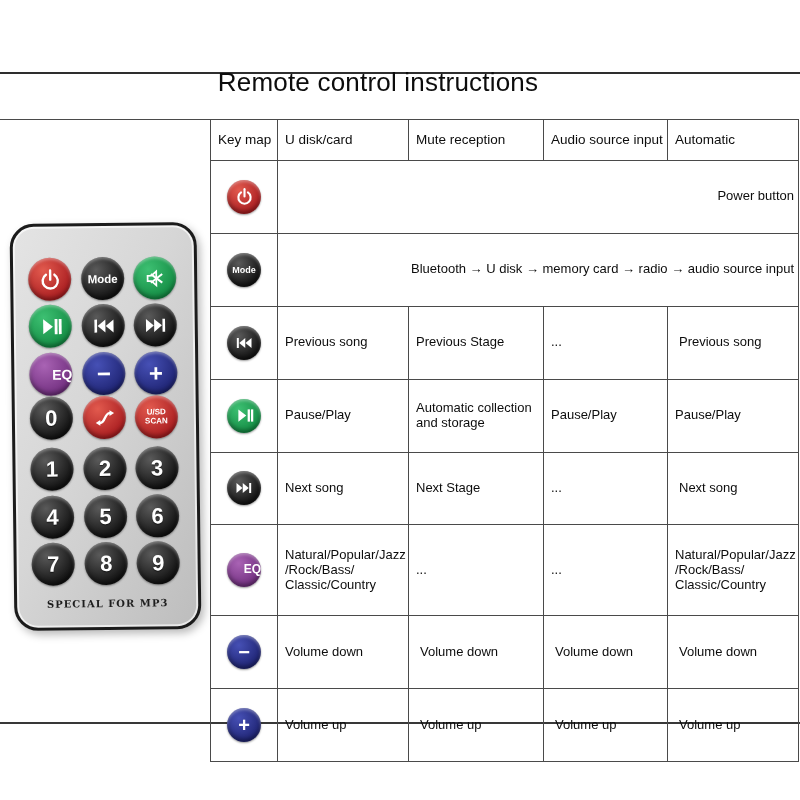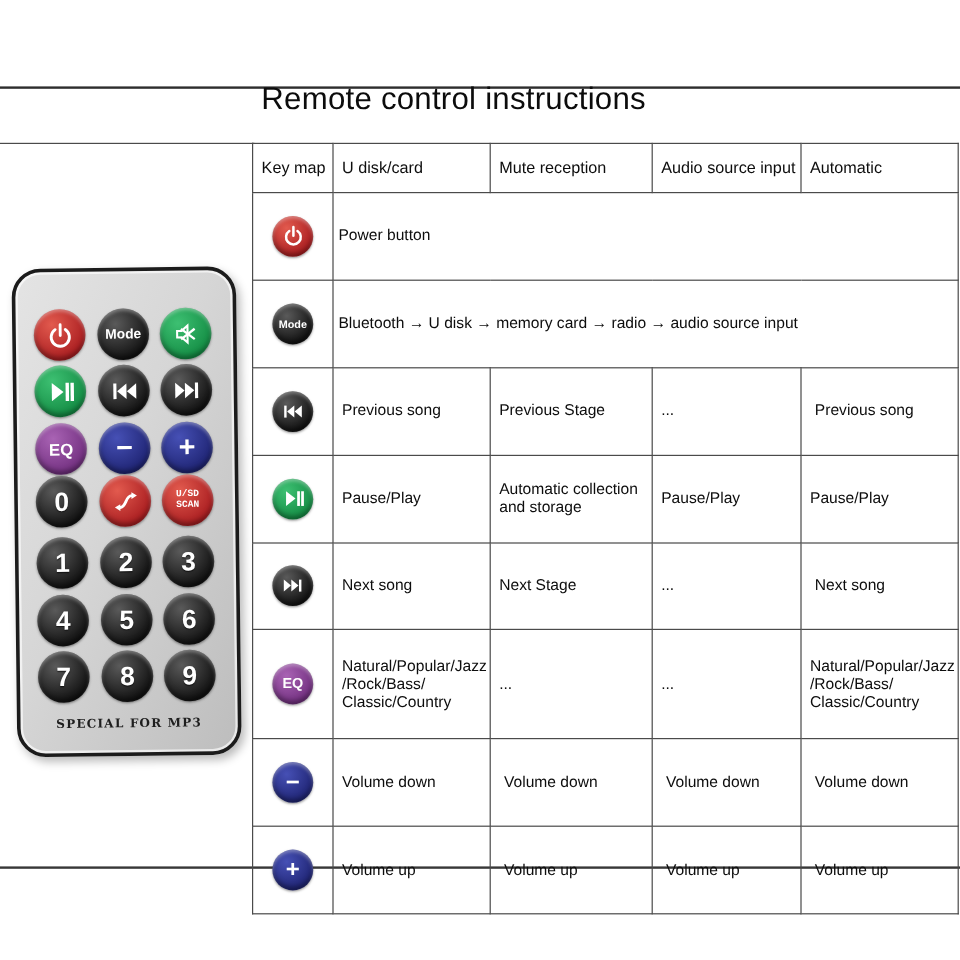--- a/index.html
+++ b/index.html
@@ -21,54 +21,54 @@
     position:absolute; left:210px; top:119px; width:588px;
     border-collapse:collapse; table-layout:fixed;
   }
   .grid th, .grid td {
     border:1px solid #4a4a4a; vertical-align:middle; text-align:left;
     font-size:13px; line-height:1.15; padding:2px 2px 2px 7px;
     white-space:pre-line; overflow:hidden; color:#0d0d0d;
   }
   .grid th { font-weight:400; font-size:13.5px; }
   .grid td.icon-cell { padding:0; text-align:center; }
-  .grid td.span-cell { text-align:left; padding:2px 4px; }
+  .grid td.span-cell { text-align:right; padding:2px 4px; }
   .grid td.pad { padding-left:11px; }
 
   
   .btn {
     border-radius:50%; display:flex; align-items:center; justify-content:center;
     flex-direction:column; color:#fff; font-weight:bold;
     box-shadow: inset 0 2px 3px rgba(255,255,255,.35), inset 0 -3px 4px rgba(0,0,0,.35), 0 1px 2px rgba(0,0,0,.4);
     user-select:none;
   }
   .btn svg { display:block; }
   .btn-red    { background: radial-gradient(circle at 35% 30%, #e25a4e, #a91d20 75%); }
   .btn-black  { background: radial-gradient(circle at 35% 30%, #5a5a5a, #0d0d0d 78%); }
   .btn-green  { background: radial-gradient(circle at 35% 30%, #3dc072, #128a42 78%); }
-  .btn-purple { background: radial-gradient(circle at 35% 30%, #a963b4, #6f2d7d 78%); }
+  .btn-purple { background: radial-gradient(circle at 35% 30%, #a963b4, #6f2d7d 78%); align-items: flex-end; }
   .btn-blue   { background: radial-gradient(circle at 35% 30%, #4650b5, #1d2270 78%); }
   .sm { width:34px; height:34px; margin:4px auto; }
   .sm .mode-label { font-size:9px; }
   .sm .eq-label   { font-size:12px; }
   .sm .pm-label   { font-size:20px; line-height:18px; }
 
   
   .remote {
     position:absolute; left:12px; top:223px; width:187px; height:407px;
     border:3px solid #1b1b1b; border-radius:24px;
     background: linear-gradient(115deg, #e4e4e4 0%, #d6d6d6 45%, #bdbdbd 100%);
     box-shadow: inset 0 0 0 2px rgba(255,255,255,.65), 3px 4px 8px rgba(0,0,0,.28);
     transform: rotate(-0.7deg);
   }
   .rbtn { position:absolute; width:43px; height:43px; }
   .rbtn .mode-label { font-size:11.5px; }
   .rbtn .eq-label   { font-size:14px; }
   .rbtn .pm-label   { font-size:24px; line-height:22px; }
-  .rbtn .usd-label  { font-size:8px; line-height:1.1; text-align:left;font-family:Liberation Mono, monospace; }
+  .rbtn .usd-label  { font-size:8px; line-height:1.1; text-align:center; }
   .rbtn .digit      { font-size:22px; text-shadow:0 1px 1px rgba(0,0,0,.6); }
   .c1 { left:15px; }  .c2 { left:68px; }  .c3 { left:120px; }
   .r1 { top:31px; }   .r2 { top:78px; }   .r3 { top:126px; }  .r4 { top:170px; }
   .r5 { top:221px; }  .r6 { top:269px; }  .r7 { top:316px; }
   .remote-footer {
     position:absolute; left:0; top:372px; width:100%; text-align:center;
     font-family:"DejaVu Serif", serif; font-size:10px; font-weight:bold;
     letter-spacing:1px; color:#1e1e1e;
   }
 </style>

